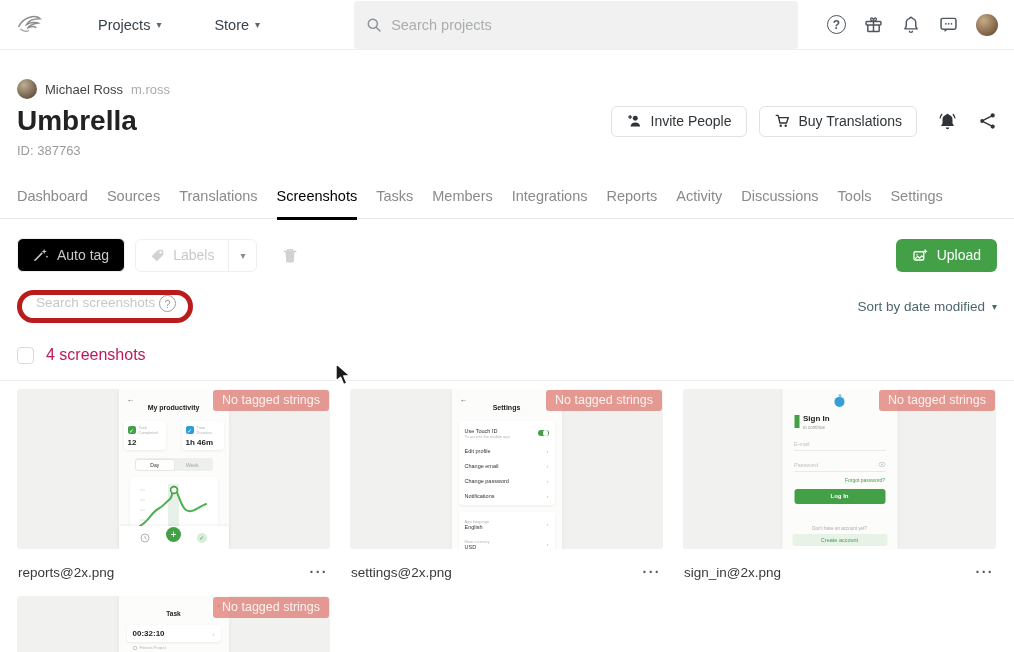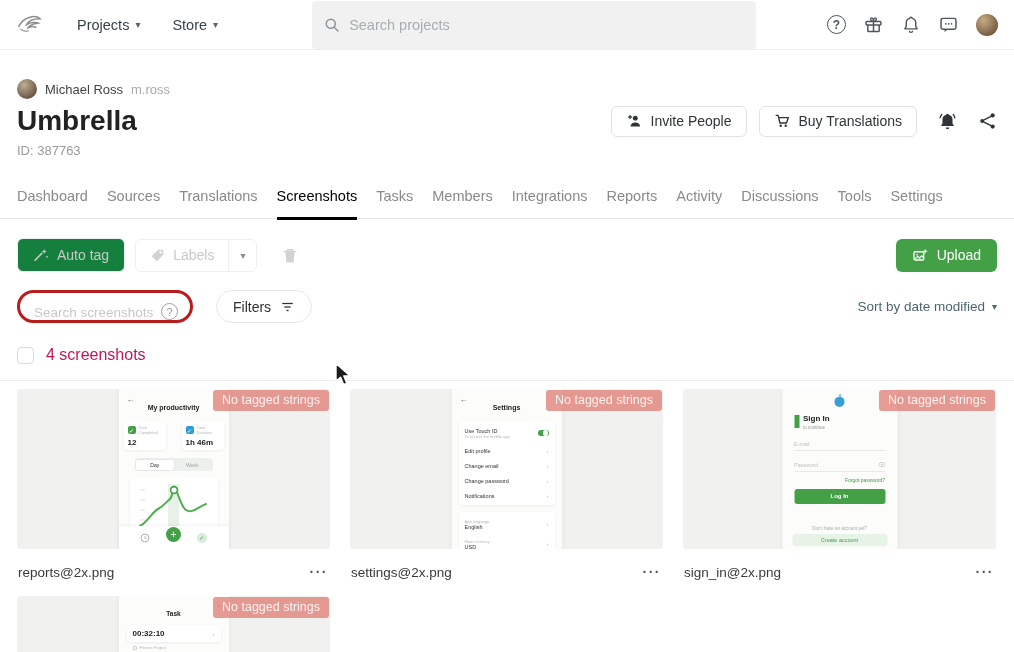--- a/index.html
+++ b/index.html
@@ -5,21 +5,21 @@
   * { margin:0; padding:0; box-sizing:border-box; }
   html,body { width:1014px; height:652px; overflow:hidden; background:#fff;
     font-family:"Liberation Sans","DejaVu Sans",sans-serif; color:#333; }
   svg { display:block; }
 
   
   .navbar { height:50px; display:flex; align-items:center; padding:0 16px;
     border-bottom:1px solid #ededed; }
   .logo { width:27px; height:27px; margin-right:34px; }
   .nav-link { display:flex; align-items:center; gap:6px; font-size:14.5px;
-    color:#37424a; margin-right:32px; cursor:pointer; }
+    color:#37424a; margin-right:32px; cursor:pointer;margin-left:21px; }
   .nav-caret { font-size:10px; color:#5a6770; }
   .nav-search { width:444px; height:48px; margin-left:62px; background:#f1f1f1;
     border-radius:4px; display:flex; align-items:center; padding:0 12px; gap:9px; }
   .nav-search svg { color:#8b9399; }
   .nav-search input { border:0; outline:0; background:transparent; flex:1;
     font-size:14.5px; color:#444; font-family:inherit; }
   .nav-search input::placeholder { color:#a9adb0; }
   .nav-icons { margin-left:auto; display:flex; align-items:center; gap:17px; color:#4d565c; }
   .help-circle { width:19px; height:19px; border:1.6px solid #4d565c; border-radius:50%;
     display:flex; align-items:center; justify-content:center; font-size:12px; font-weight:bold; }
@@ -44,36 +44,36 @@
 
   
   .tabs { margin-top:30px; padding:0 17px; display:flex; gap:19px;
     border-bottom:1px solid #e7e7e7; font-size:14.5px; color:#8a8a8a; }
   .tab { padding-bottom:13px; cursor:pointer; white-space:nowrap; }
   .tab.active { color:#000000; border-bottom:3px solid #000000; margin-bottom:-2px; }
 
   
   .toolbar { margin-top:19px; padding:0 17px; display:flex; align-items:center; }
   .btn-disabled { display:flex; align-items:center; gap:8px; height:33px; padding:16px 15px;
-    border:1px solid #efefef; border-radius:6px; background:#15803d; font-size:14px;
+    border:1px solid #efefef; border-radius:6px; background:#000000; font-size:14px;
     color:#c9c9c9; font-family:inherit;text-align:center; }
   .split { display:flex; margin-left:10px; border:1px solid #efefef; border-radius:6px; overflow:hidden; }
   .split .seg { display:flex; align-items:center; gap:8px; height:31px; padding:0 14px;
     color:#c9c9c9; font-size:14px; }
   .split .seg.caret-seg { border-left:1px solid #efefef; padding:0 11px; color:#8a8a8a; font-size:10px; }
   .trash-btn { margin-left:24px; color:#d2d2d2; }
   .toolbar-right { margin-left:auto; display:flex; align-items:center; gap:11px; }
   .btn-green { display:flex; align-items:center; gap:9px; height:33px; padding:0 16px;
     border:0; border-radius:6px; background:#43a047; color:#fff; font-size:14px;
     cursor:pointer; font-family:inherit; }
 
   
   .filter-row { margin-top:18px; padding:0 17px; display:flex; align-items:center; }
-  .ss-search { width:176px; height:33px; border:3px solid #b91c1c; border-radius:17px;
-    display:flex; align-items:flex-end; padding:0 12px 0 14px; }
+  .ss-search { width:176px; height:33px; border:5px solid #b91c1c; border-radius:17px;
+    display:flex; align-items:flex-start; padding:0 12px 0 14px; }
   .ss-search input { border:0; outline:0; flex:1; font-size:13.5px; color:#555;
     font-family:inherit; background:transparent; min-width:0; }
   .ss-search input::placeholder { color:#c7c7c7; }
   .q-circle { width:17px; height:17px; border:1.4px solid #9aa0a4; border-radius:50%;
     color:#9aa0a4; display:flex; align-items:center; justify-content:center;
     font-size:11px; flex:none; }
   .btn-filters { margin-left:23px; display:flex; align-items:center; gap:9px; height:33px;
     padding:0 16px; border:1px solid #e8e8e8; border-radius:17px; background:#fff;
     font-size:14px; color:#2f2f2f; cursor:pointer; font-family:inherit; }
   .sort { margin-left:auto; display:flex; align-items:center; gap:7px; font-size:13.5px;
@@ -305,28 +305,20 @@
       <span>Upload</span>
     </button>
   </div>
 </div>
 
 <div class="filter-row">
   <div class="ss-search">
     <input type="text" placeholder="Search screenshots" style="">
     <span class="q-circle">?</span>
   </div>
-  <button class="btn-filters">
-    <span>Filters</span>
-    <svg width="15" height="14" viewBox="0 0 20 20">
-      <line x1="2.5" y1="5" x2="17.5" y2="5" stroke="#2f2f2f" stroke-width="1.8"></line>
-      <line x1="5.5" y1="10" x2="14.5" y2="10" stroke="#2f2f2f" stroke-width="1.8"></line>
-      <line x1="8.5" y1="15" x2="11.5" y2="15" stroke="#2f2f2f" stroke-width="1.8"></line>
-    </svg>
-  </button>
   <div class="sort">
     <span>Sort by date modified</span>
     <span class="nav-caret">▾</span>
   </div>
 </div>
 
 <div class="select-row">
   <span class="checkbox"></span>
   <span class="count">4 screenshots</span>
 </div>

